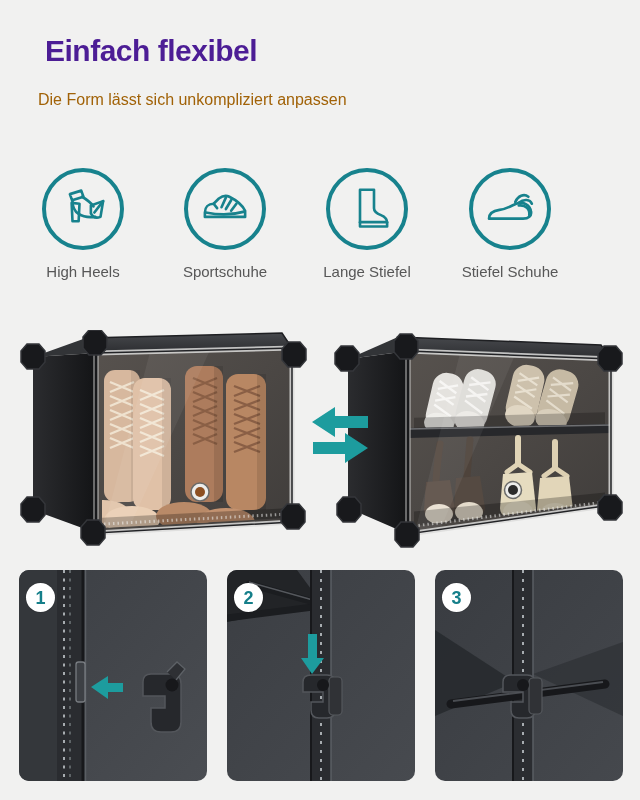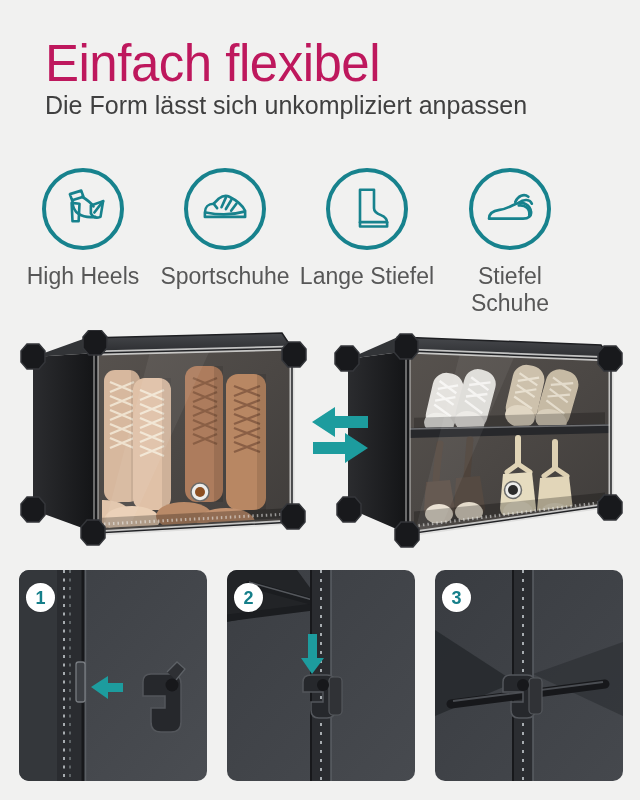--- a/index.html
+++ b/index.html
@@ -1,28 +1,28 @@
 <!DOCTYPE html>
 <html><head>
 <meta charset="utf-8">
 <style>
   html,body{margin:0;padding:0;}
   body{width:640px;height:800px;background:#f1f1f0;font-family:"Liberation Sans",sans-serif;overflow:hidden;}
   .canvas{position:relative;width:640px;height:800px;background:#f1f1f0;}
 
   
-  .title{position:absolute;left:45px;top:34px;font-size:51px;font-weight:400;color:#be185d;letter-spacing:-0.5px;}
-  .subtitle{position:absolute;left:45px;top:91px;font-size:25px;font-weight:400;color:#404040;}
+  .title{position:absolute;left:45px;top:34px;font-size:30px;font-weight:700;color:#4c1d95;letter-spacing:-0.5px;}
+  .subtitle{position:absolute;left:38px;top:91px;font-size:16px;font-weight:400;color:#a16207;}
 
   
   .feature{position:absolute;top:168px;width:140px;text-align:center;}
   .f1{left:13px}.f2{left:155px}.f3{left:297px}.f4{left:440px}
   .feature-circle{width:74px;height:74px;border:4px solid #17828d;border-radius:50%;
     margin:0 auto;display:flex;align-items:center;justify-content:center;background:transparent;}
-  .feature-label{margin-top:13px;font-size:23px;color:#575757;}
+  .feature-label{margin-top:13px;font-size:15px;color:#575757;}
 
   
   .cubes-svg{position:absolute;left:0;top:330px;}
 
   
   .step-panel{position:absolute;top:570px;width:188px;height:211px;border-radius:10px;overflow:hidden;}
   .p1{left:19px}.p2{left:227px}.p3{left:435px}
   .step-panel svg{display:block;}
   .badge{position:absolute;left:7px;top:13px;width:29px;height:29px;border-radius:50%;background:#ffffff;
     display:flex;align-items:center;justify-content:center;box-shadow:0 0 0 1px rgba(0,0,0,0.05);}

